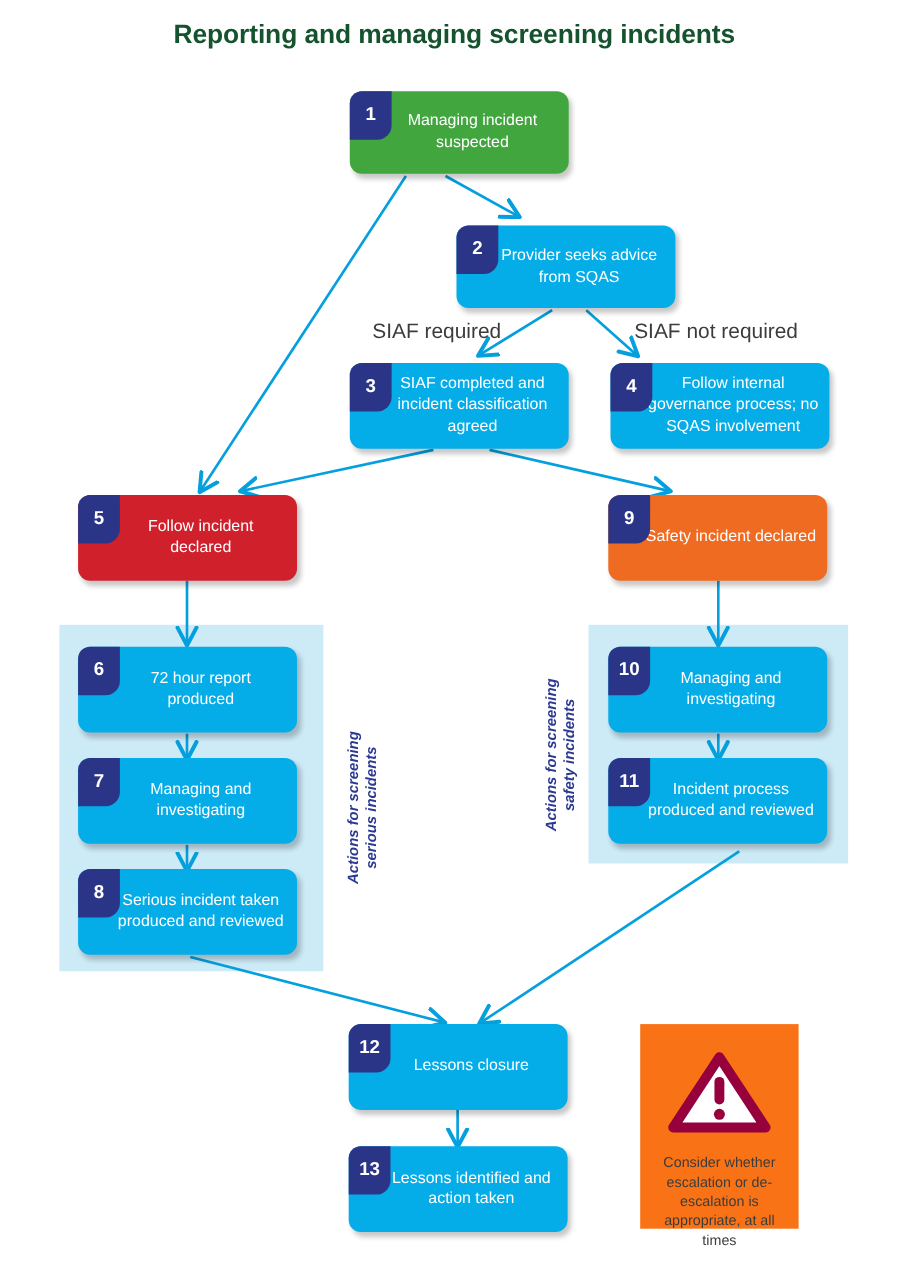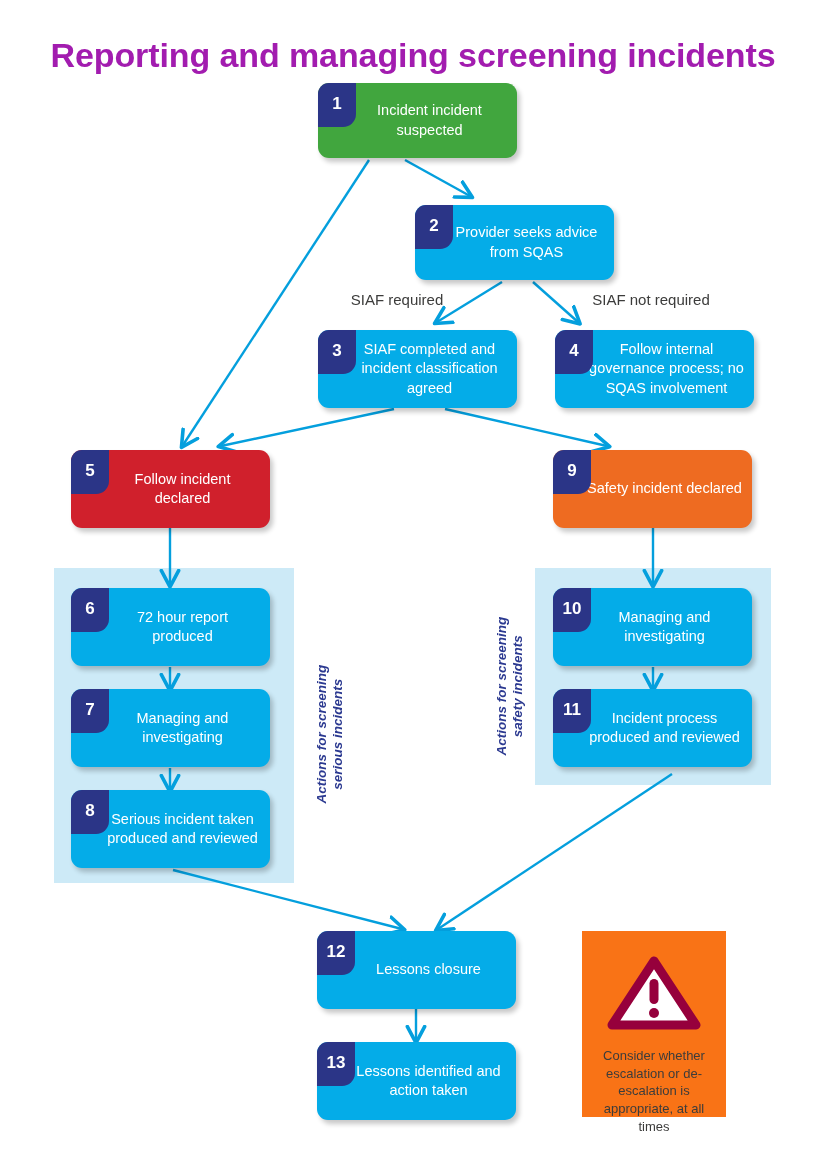--- a/index.html
+++ b/index.html
@@ -5,22 +5,22 @@
   html,body{margin:0;padding:0;background:#ffffff;}
   body{
     width:826px;height:1169px;position:relative;overflow:hidden;
     font-family:"Liberation Sans","DejaVu Sans",sans-serif;
     -webkit-font-smoothing:antialiased;
   }
   #stage{position:absolute;left:0;top:0;width:826px;height:1169px;}
 
   
   .title{
-    position:absolute;left:0;top:36px;width:826px;text-align:center;
-    font-size:34px;font-weight:bold;color:#a21caf;letter-spacing:-0.1px;
+    position:absolute;left:0;top:18px;width:826px;text-align:center;
+    font-size:24px;font-weight:bold;color:#14532d;letter-spacing:-0.1px;
   }
 
   
   .panel{position:absolute;background:#cdeaf7;}
 
   
   .node{position:absolute;box-sizing:border-box;
     border-radius:11px;
     box-shadow:3px 4px 5px rgba(0,0,0,0.22);
   }
@@ -49,21 +49,21 @@
     font-size:13.5px;line-height:1.2;text-align:center;white-space:nowrap;
     transform-origin:50% 50%;
   }
 
   
   .annot{
     position:absolute;color:#3c3c3b;font-size:13.5px;line-height:1.38;
     text-align:center;
   }
   .edgelabel{
-    position:absolute;color:#3c3c3b;font-size:15px;line-height:1.3;
+    position:absolute;color:#3c3c3b;font-size:19px;line-height:1.3;
     text-align:center;white-space:nowrap;
   }
 
   
   #wires{position:absolute;left:0;top:0;width:826px;height:1169px;
          pointer-events:none;}
 
   
   .callout{
     position:absolute;background:#f97316;box-sizing:border-box;
@@ -132,21 +132,21 @@
     <div>Actions for screening</div>
     <div>serious incidents</div>
   </div>
 
   <div class="sidelabel" style="left:420px;top:670px;width:180px;transform:rotate(-90deg);">
     <div>Actions for screening</div>
     <div>safety incidents</div>
   </div>
 
   <div class="node green" style="left:318px;top:83px;width:199px;height:75px;">
-    <div class="body">Incident incident suspected</div>
+    <div class="body">Managing incident suspected</div>
     <div class="badge">1</div>
   </div>
 
   <div class="node blue" style="left:415px;top:205px;width:199px;height:75px;">
     <div class="body">Provider seeks advice from SQAS</div>
     <div class="badge">2</div>
   </div>
 
   <div class="node blue" style="left:318px;top:330px;width:199px;height:78px;">
     <div class="body">SIAF completed and incident classification agreed</div>

